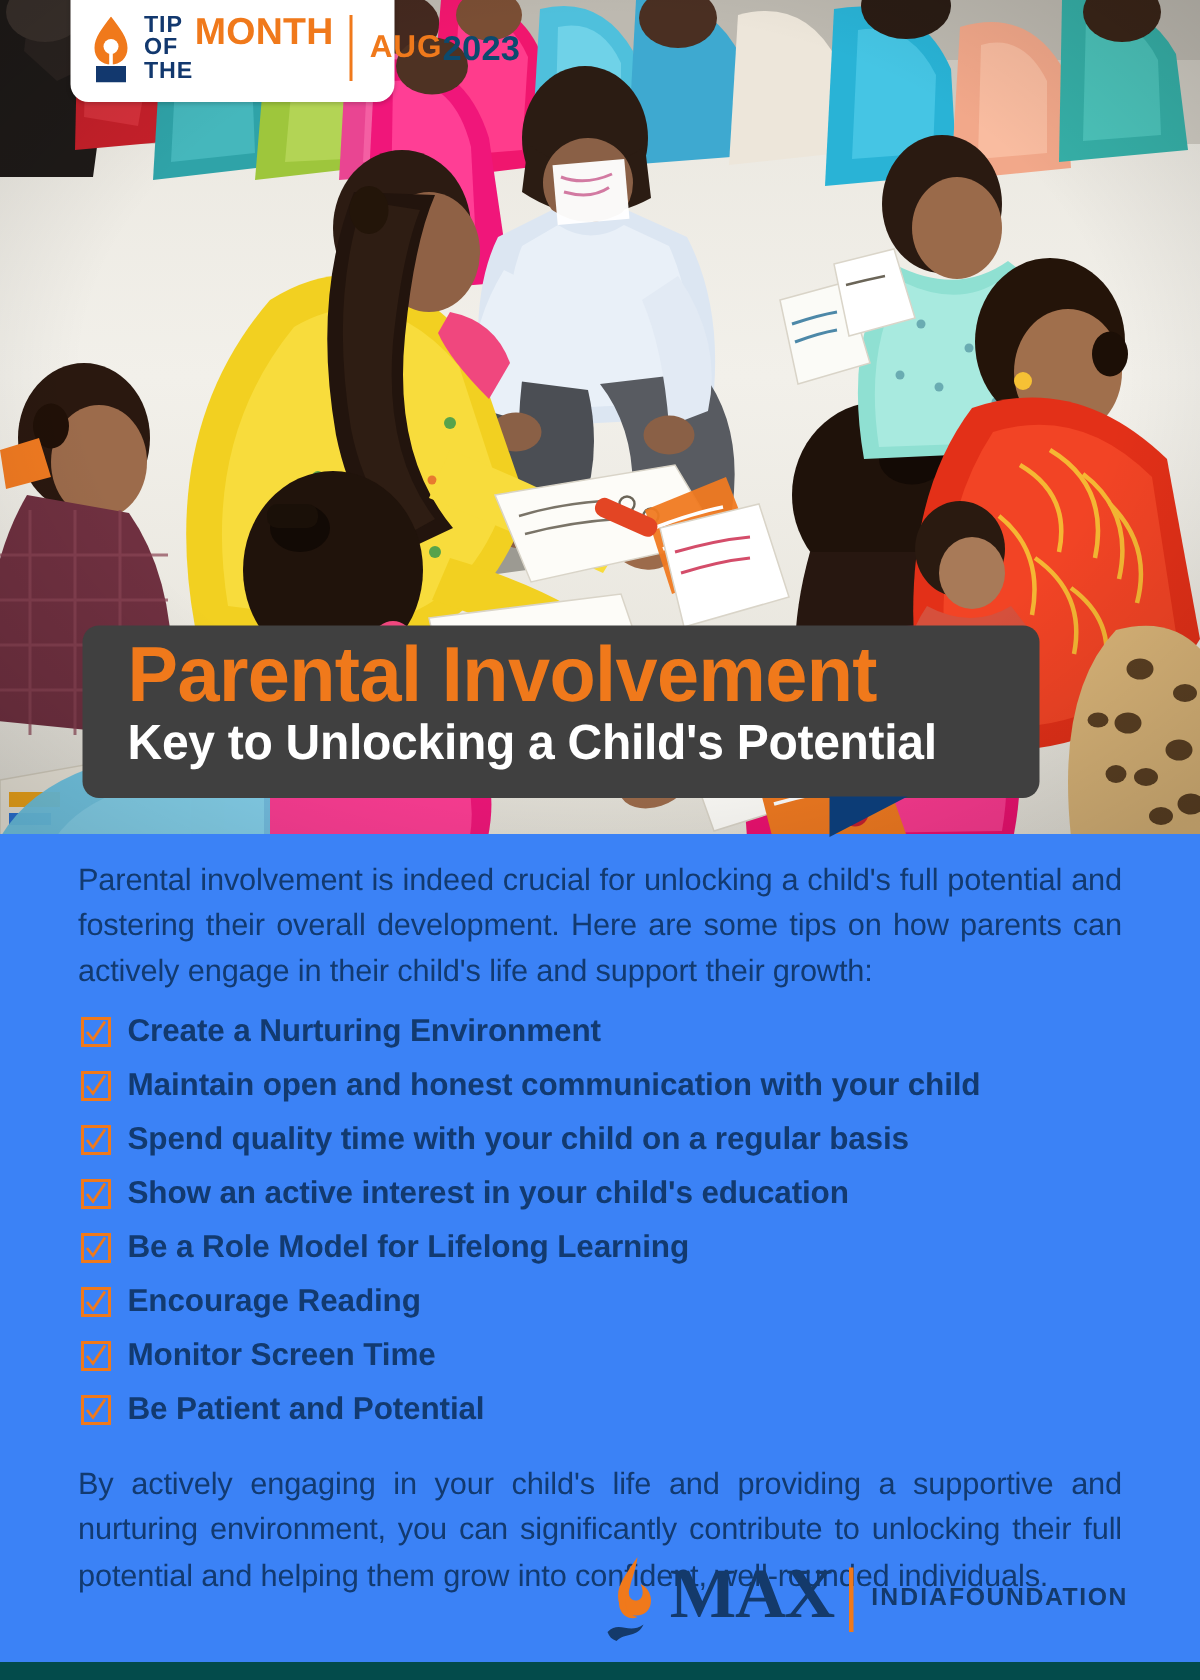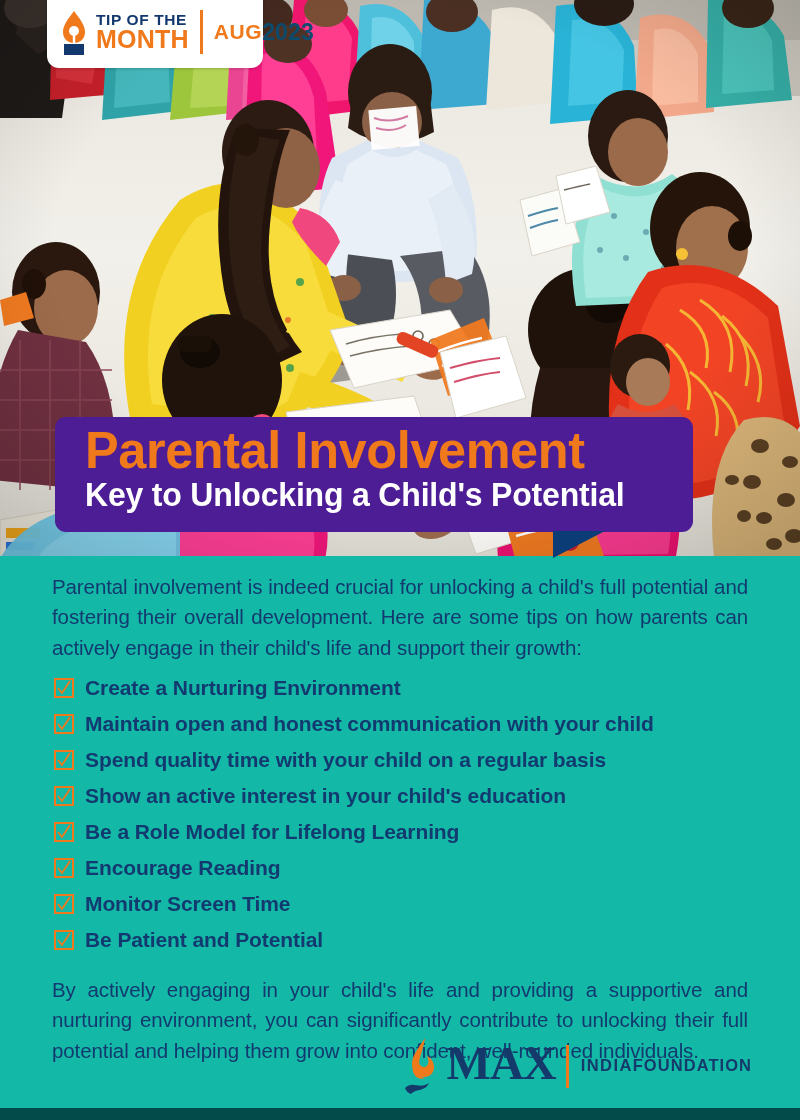--- a/index.html
+++ b/index.html
@@ -19,32 +19,32 @@
 
   
   .badge {
     position:absolute; left:47px; top:-8px; width:216px; height:76px;
     background:#FFFFFF; border-radius:0 0 12px 12px;
     display:flex; align-items:center; padding:10px 12px 6px 14px; gap:9px;
     box-shadow:0 1px 3px rgba(0,0,0,.18);
   }
   .nib { width:26px; height:44px; flex:0 0 26px; position:relative; margin-top:2px; }
   .badge-text { display:flex; align-items:center; gap:8px; }
-  .tip-block { display:flex; flex-direction:column; line-height:.98; }
+  .tip-block { display:flex; flex-direction:row; line-height:.98; }
   .tip-line1 { font-size:15.5px; font-weight:bold; color:#12386E; letter-spacing:.6px; }
   .tip-line2 { font-size:25px; font-weight:bold; color:#F0791B; letter-spacing:.2px; }
   .vbar { width:3px; height:44px; background:#F0791B; margin:0 3px; }
   .date-block { display:flex; flex-direction:row; line-height:1; }
   .date-m { font-size:21px; font-weight:bold; color:#F0791B; letter-spacing:.6px; }
   .date-y { font-size:23px; font-weight:bold; color:#0c4a6e; letter-spacing:.2px; }
 
   
   .banner {
     position:absolute; left:55px; top:417px; width:638px; height:115px;
-    background:#4c1d95; border-radius:11px; z-index:5;
+    background:#404040; border-radius:11px; z-index:5;
     padding:7px 0 0 30px;
   }
   .banner-title {
     font-size:52px; font-weight:bold; color:#F0791B; line-height:1.02;
     letter-spacing:-0.4px; white-space:nowrap;
     font-family:"Liberation Sans Narrow","Liberation Sans",sans-serif;
     transform:scaleX(.97); transform-origin:left center;
   }
   .banner-sub {
     font-size:33px; font-weight:bold; color:#FFFFFF; line-height:1.05;
@@ -54,21 +54,21 @@
   }
   .banner-tail {
     position:absolute; left:553px; top:531px; z-index:5;
     width:0; height:0;
     border-left:52px solid #0C3C76;
     border-bottom:27px solid transparent;
   }
 
   
   .content { position:absolute; left:0; top:556px; width:800px; height:552px;
-             background:#14b8a6; padding:16px 52px 0 52px; }
+             background:#3b82f6; padding:16px 52px 0 52px; }
   .para {
     font-size:20.5px; color:#123A70; line-height:1.48; text-align:justify;
     letter-spacing:-0.1px;
     font-family:"Liberation Sans Narrow","Liberation Sans",sans-serif;
   }
   .para.intro { margin-bottom:10px; }
   .para.outro { margin-top:18px; }
 
   .checklist { list-style:none; margin:0 0 0 2px; }
   .check-item { display:flex; align-items:flex-start; gap:11px; margin-bottom:4px; height:32px; }

